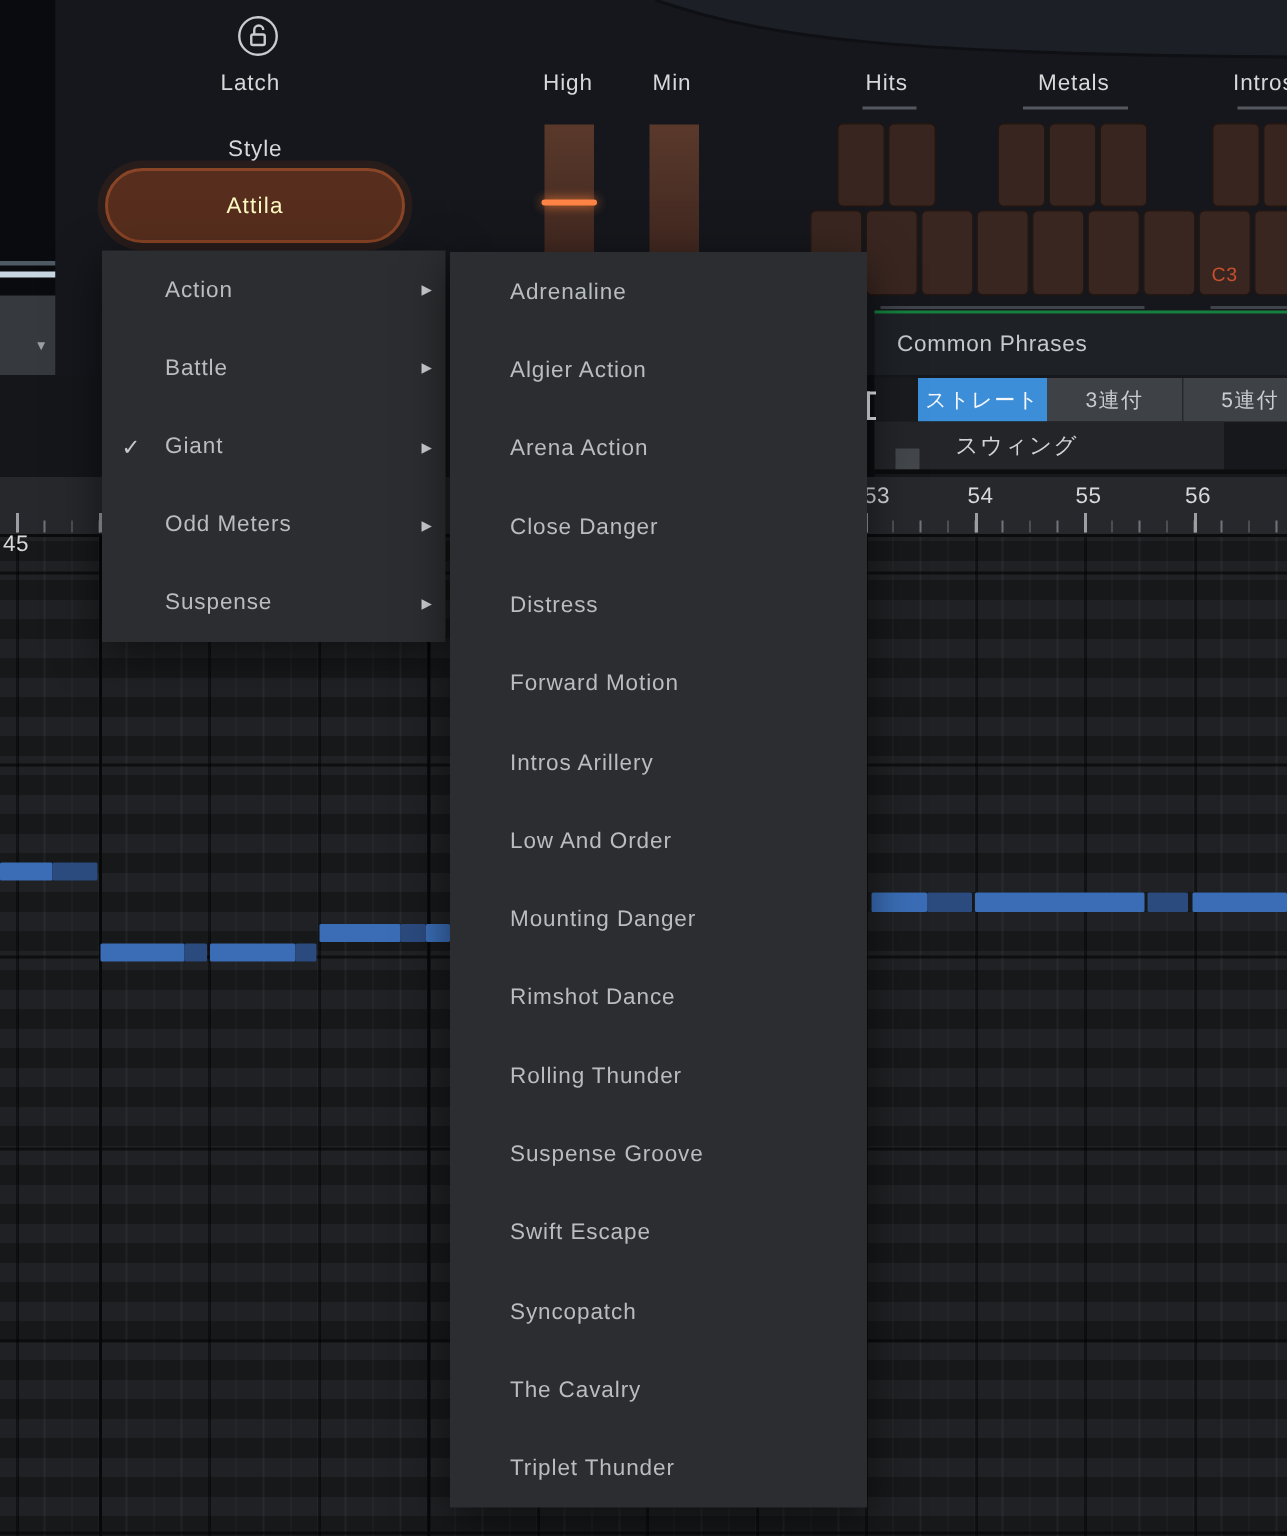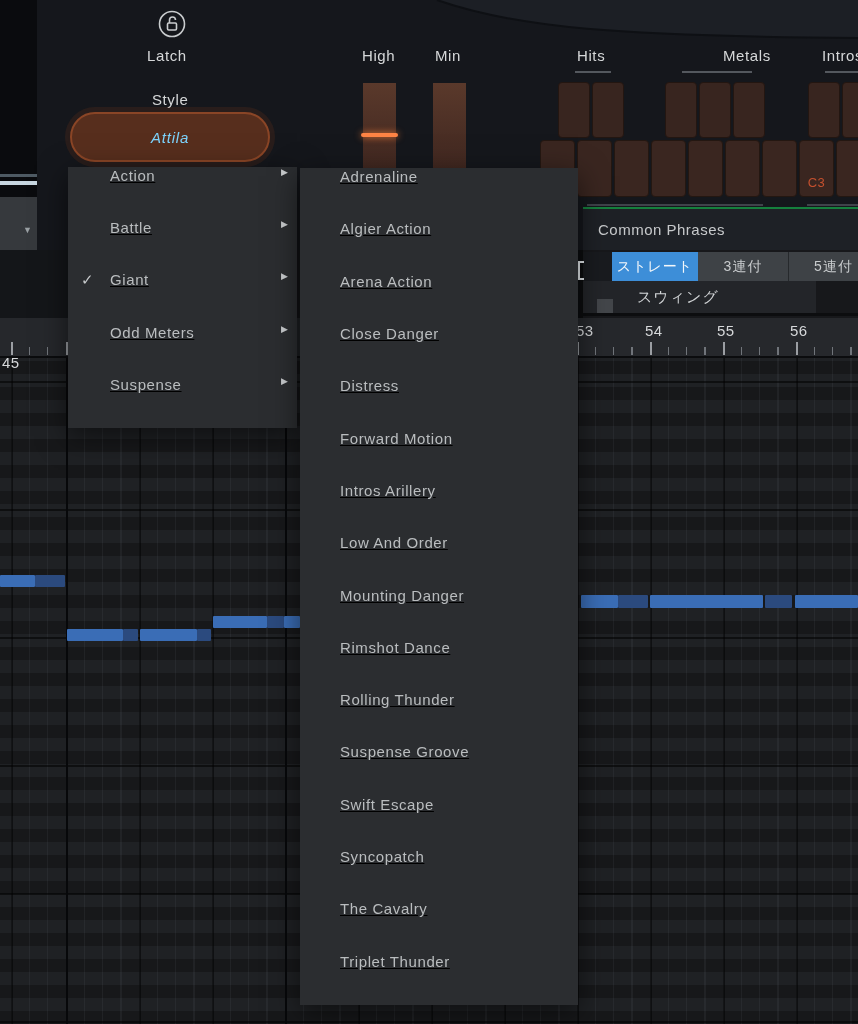--- a/index.html
+++ b/index.html
@@ -41,21 +41,21 @@
   .left-dark{left:0;top:250px;width:68px;height:68px;background:#141619;}
   .tabs-sliver{left:578px;top:250px;width:5px;height:68px;background:#0c0d0f;}
 
   
   .plugin{left:37px;top:0;width:821px;height:250px;background:#15171c;overflow:hidden;}
   .plugin .label{position:absolute;color:#d6d8d9;font-size:15px;letter-spacing:.6px;}
   .latch-icon{left:120px;top:9px;}
   .pill{left:33px;top:112px;width:200px;height:50px;border-radius:26px;background:#572e1d;
         border:2px solid #8a4526;box-shadow:0 0 0 5px rgba(115,55,28,.22);box-sizing:border-box;
         display:flex;align-items:center;justify-content:center;}
-  .pill span{color:#7dd3fc;font-size:15px;letter-spacing:.8px;font-style:italic;}
+  .pill span{color:#fef9c3;font-size:15px;letter-spacing:.8px;}
   .slider{position:absolute;top:83px;width:33px;height:112px;
           background:linear-gradient(180deg,#5a392b 0%,#472c23 55%,#3c241e 100%);}
   .slider .ind{position:absolute;left:-2px;right:-2px;top:50px;height:4px;background:#ff8445;
                border-radius:2px;box-shadow:0 0 7px rgba(255,130,60,.9);}
   .sec-underline{position:absolute;top:71px;height:2px;background:#54585e;}
   .pad{position:absolute;top:82px;width:32px;height:56px;background:#38251f;border-radius:4px;
        border:1px solid #231611;box-sizing:border-box;}
   .key{position:absolute;top:140px;width:35px;height:57px;background:#3a2620;border-radius:4px;
        border:1px solid #241711;box-sizing:border-box;}
   .c3{position:absolute;top:175px;width:35px;text-align:center;color:#c4502e;font-size:13px;letter-spacing:.5px;}
@@ -75,21 +75,21 @@
   .q-row2 .swing{position:absolute;left:54px;top:7px;color:#d0d3d5;font-size:15px;letter-spacing:1px;}
   .q-sq{left:597px;top:299px;width:16px;height:14px;background:#43464a;}
   .q-bottom{left:583px;top:313px;width:275px;height:3px;background:#0c0d0f;}
   .bracket{left:578px;top:261px;width:6px;height:19px;border-left:2px solid #e8edf0;
            border-top:2px solid #e8edf0;border-bottom:2px solid #e8edf0;box-sizing:border-box;}
 
   
   .menu{background:#2b2d30;box-shadow:0 8px 28px rgba(0,0,0,.55);}
   .menu1{left:68px;top:167px;width:229px;height:261px;display:flex;flex-direction:column;}
   .menu2{left:300px;top:168px;width:278px;height:837px;display:flex;flex-direction:column;}
-  .mi{flex:1;position:relative;display:flex;align-items:flex-start;cursor:default;text-decoration:underline;}
+  .mi{flex:1;position:relative;display:flex;align-items:center;cursor:default;}
   .mi .txt{margin-left:42px;color:#babdbf;font-size:15px;letter-spacing:.6px;}
   .menu2 .mi .txt{margin-left:40px;}
   .mi .chk{position:absolute;left:13px;color:#c6c9cb;font-size:15px;}
   .mi .arrow{position:absolute;right:9px;color:#c9ccce;font-size:9px;}
 </style>
 </head>
 <body>
 
 <div class="stage">
 
@@ -156,21 +156,21 @@
     </div>
 
     <span class="label" style="left:325px;top:47px;">High</span>
     <span class="label" style="left:398px;top:47px;">Min</span>
     <div class="slider" style="left:326px;">
       <div class="ind"></div>
     </div>
     <div class="slider" style="left:396px;"></div>
 
     <span class="label" style="left:540px;top:47px;">Hits</span>
-    <span class="label" style="left:655px;top:47px;margin-left:31px;">Metals</span>
+    <span class="label" style="left:655px;top:47px;">Metals</span>
     <span class="label" style="left:785px;top:47px;">Intros</span>
     <div class="sec-underline" style="left:538px;width:36px;"></div>
     <div class="sec-underline" style="left:645px;width:70px;"></div>
     <div class="sec-underline" style="left:788px;width:33px;"></div>
 
     <div class="pad" style="left:521px;"></div>
     <div class="pad" style="left:555px;"></div>
     <div class="pad" style="left:628px;"></div>
     <div class="pad" style="left:662px;"></div>
     <div class="pad" style="left:696px;"></div>

